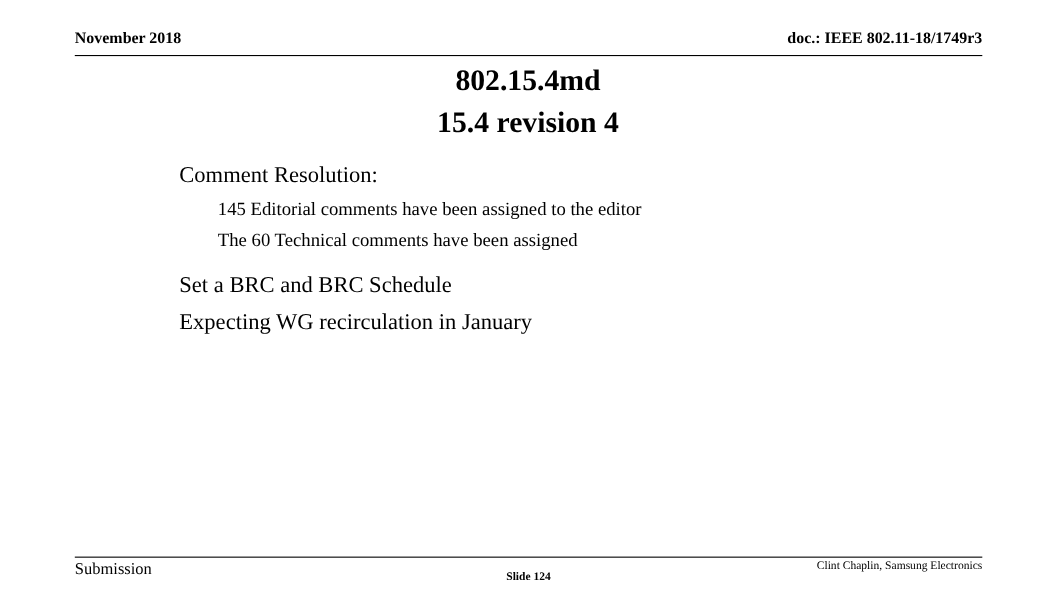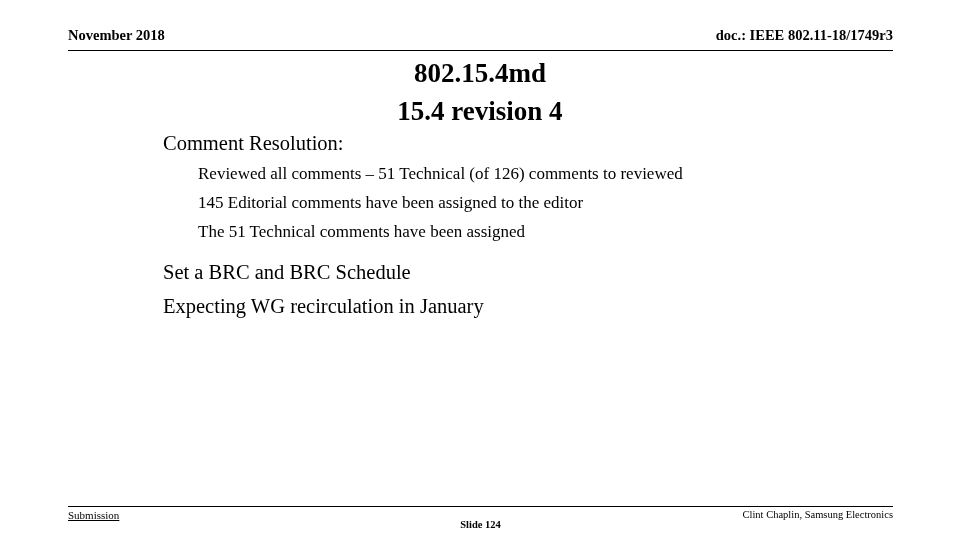--- a/index.html
+++ b/index.html
@@ -64,21 +64,21 @@
     font-weight: bold;
     line-height: 1.42;
     white-space: nowrap;
     text-align: center;
   }
 
   
   .body-block {
     position: absolute;
     left: 163px;
-    top: 126px;
+    top: 142px;
     width: 740px;
   }
   .level1 {
     font-size: 20.5px;
     line-height: 1.66;
     white-space: nowrap;
   }
   .level2 {
     font-size: 17px;
     line-height: 1.7;
@@ -107,24 +107,23 @@
   }
   .footer-row {
     position: relative;
     width: 100%;
     height: 16px;
   }
   .footer-left {
     position: absolute;
     left: 0;
     top: 0;
-    font-size: 11px;
+    font-size: 15px;
     line-height: 1.2;
     white-space: nowrap;
-    text-decoration: underline;
   }
   .footer-center {
     position: absolute;
     left: 0;
     right: 0;
     top: 0;
     text-align: center;
     font-size: 10.5px;
     font-weight: bold;
     line-height: 1.2;
@@ -154,23 +153,22 @@
   </div>
   <div class="header-rule"></div>
 
   <div class="title-block">
     <div class="title-line">802.15.4md</div>
     <div class="title-line">15.4 revision 4</div>
   </div>
 
   <div class="body-block">
     <div class="level1">Comment Resolution:</div>
-    <div class="level2">Reviewed all comments – 51 Technical (of 126) comments to reviewed</div>
     <div class="level2">145 Editorial comments have been assigned to the editor</div>
-    <div class="level2">The 51 Technical comments have been assigned</div>
+    <div class="level2">The 60 Technical comments have been assigned</div>
     <div class="level1 gap-before">Set a BRC and BRC Schedule</div>
     <div class="level1">Expecting WG recirculation in January</div>
   </div>
 
   <div class="footer-rule"></div>
   <div class="footer">
     <div class="footer-row">
       <span class="footer-left">Submission</span>
       <span class="footer-center">Slide 124</span>
       <span class="footer-right">Clint Chaplin, Samsung Electronics</span>

